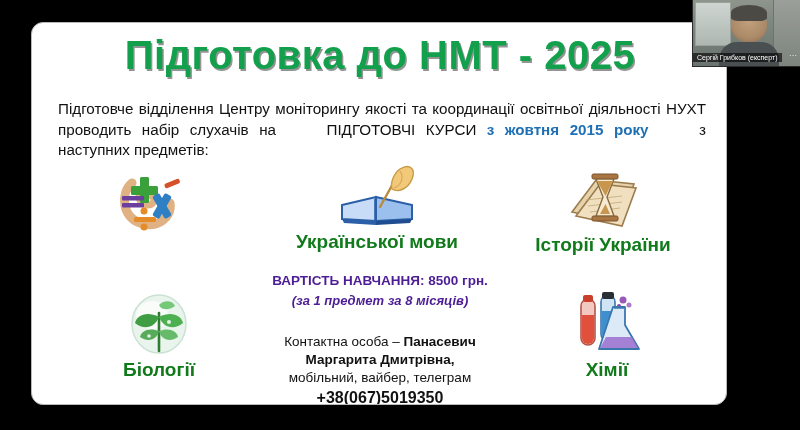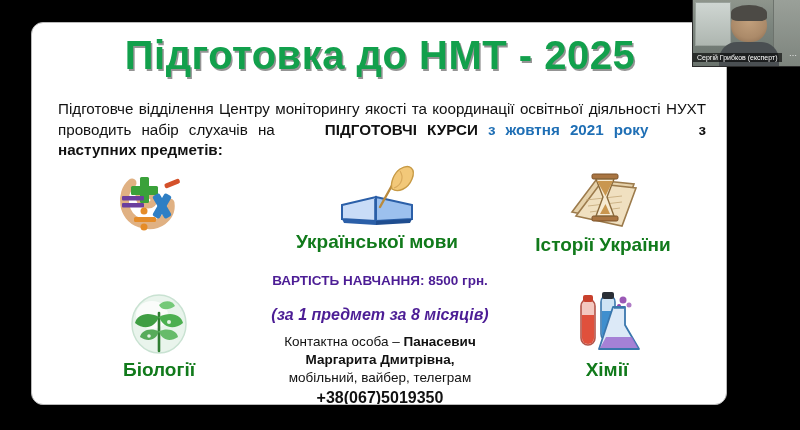--- a/index.html
+++ b/index.html
@@ -57,21 +57,21 @@
     position: absolute;
     left: 26px;
     top: 76px;
     width: 648px;
     font-size: 15.2px;
     line-height: 1.36;
     color: #111111;
     text-align: justify;
     text-justify: inter-word;
   }
-  #intro-paragraph .b { font-weight: bold; padding-left: 40px; }
+  #intro-paragraph .b { font-weight: normal; padding-left: 40px; }
   #intro-paragraph .blue { color: #1f6fb5; font-weight: bold; }
 
   
   .subject {
     position: absolute;
     width: 210px;
     text-align: center;
   }
   .subject .icon-wrap {
     height: 62px;
@@ -101,22 +101,22 @@
     width: 300px;
     text-align: center;
     color: #4c1d95;
   }
   #price-main {
     font-size: 13.5px;
     font-weight: bold;
     white-space: nowrap;
   }
   #price-note {
-    margin-top: 18px;
-    font-size: 16px;
+    margin-top: 5px;
+    font-size: 13px;
     font-weight: bold;
     font-style: italic;
     white-space: nowrap;
   }
 
   
   #contact-block {
     position: absolute;
     left: 198px;
     top: 310px;
@@ -211,21 +211,21 @@
 </head>
 <body>
 
 <div id="screen">
 
   <div id="slide-card">
 
     <div id="slide-title">Підготовка до НМТ - 2025</div>
 
     <div id="intro-paragraph">
-      <span>Підготовче відділення Центру моніторингу якості та координації освітньої діяльності НУХТ проводить набір слухачів на </span><span class="b">ПІДГОТОВЧІ КУРСИ</span><span class="blue"> з жовтня 2021 року</span><span class="b"> з наступних предметів:</span>
+      <span>Підготовче відділення Центру моніторингу якості та координації освітньої діяльності НУХТ проводить набір слухачів на </span><span class="b">ПІДГОТОВЧІ КУРСИ</span><span class="blue"> з жовтня 2015 року</span><span class="b"> з наступних предметів:</span>
     </div>
 
     <div class="subject" id="subject-math">
       <div class="icon-wrap">
         <svg width="74" height="62" viewBox="0 0 74 62" aria-hidden="true">
           <path d="M18 12 C6 22, 8 46, 26 52 C44 58, 58 46, 56 32" fill="none" stroke="#e0b183" stroke-width="9" stroke-linecap="round"></path>
           <path d="M30 16 C22 22, 24 34, 34 34 C42 34, 42 24, 34 24" fill="none" stroke="#e0b183" stroke-width="7" stroke-linecap="round"></path>
           <rect x="26" y="6" width="9" height="26" rx="1.5" fill="#3aa13a"></rect>
           <rect x="17" y="15" width="27" height="9" rx="1.5" fill="#3aa13a"></rect>
           <rect x="50" y="10" width="16" height="5" rx="2" fill="#d4512a" transform="rotate(-22 58 12)"></rect>

